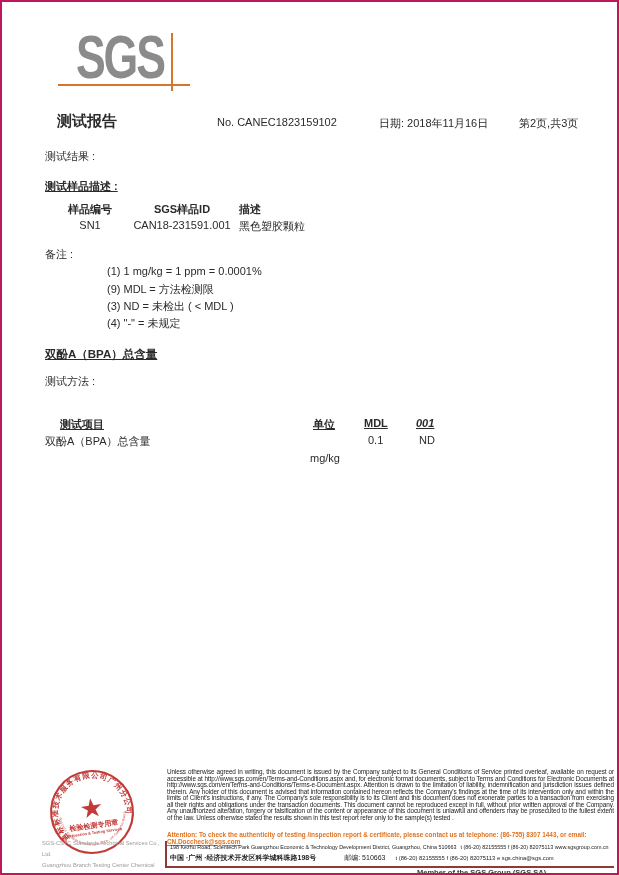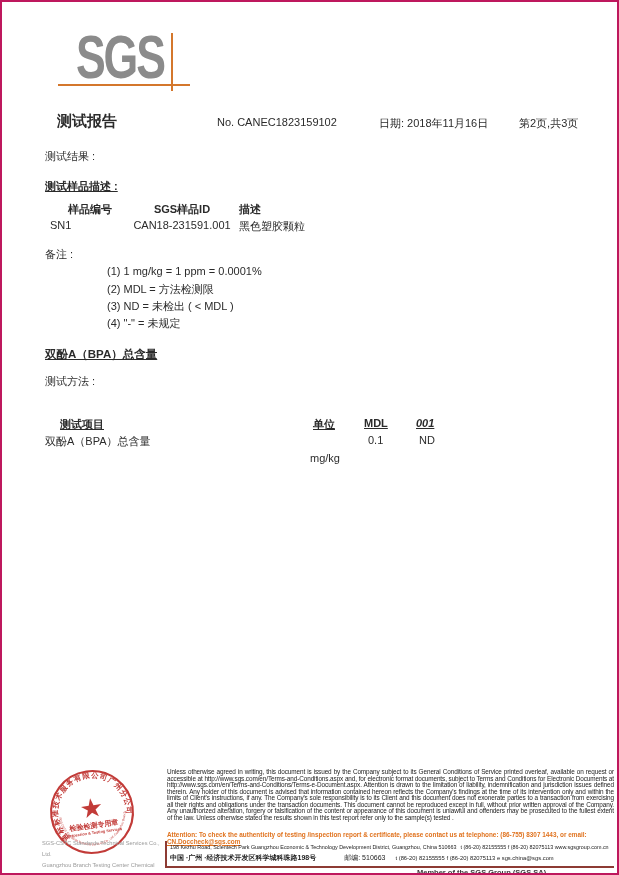--- a/index.html
+++ b/index.html
@@ -31,21 +31,21 @@
   .bold { font-weight:bold; }
   .ul { text-decoration:underline; }
   .it { font-style:italic; }
 
   .lbl-result { left:43px; top:147px; }
   .hd-sample { left:43px; top:177px; }
 
   .st-h1 { left:48px; top:200px; width:80px; text-align:center; }
   .st-h2 { left:130px; top:200px; width:100px; text-align:center; }
   .st-h3 { left:237px; top:200px; }
-  .st-v1 { left:48px; top:217px; width:80px; text-align:left; }
+  .st-v1 { left:48px; top:217px; width:80px; text-align:center; }
   .st-v2 { left:130px; top:217px; width:100px; text-align:center; }
   .st-v3 { left:237px; top:217px; }
 
   .lbl-notes { left:43px; top:245px; }
   .note-line { left:105px; font-size:11px; }
 
   .hd-bpa { left:43px; top:345px; font-size:11.5px; }
   .lbl-method { left:43px; top:372px; }
   .method-text { left:113px; top:372px; width:484px; line-height:17px; }
 
@@ -108,21 +108,21 @@
 
   <div class="abs t11 bold st-h1">样品编号</div>
   <div class="abs t11 bold st-h2">SGS样品ID</div>
   <div class="abs t11 bold st-h3">描述</div>
   <div class="abs t11 st-v1">SN1</div>
   <div class="abs t11 st-v2">CAN18-231591.001</div>
   <div class="abs t11 st-v3">黑色塑胶颗粒</div>
 
   <div class="abs t11 lbl-notes">备注 :</div>
   <div class="abs note-line" style="top:263px;text-align:center;">(1) 1 mg/kg = 1 ppm = 0.0001%</div>
-  <div class="abs note-line" style="top:280px;">(2) MDL = 方法检测限</div>
+  <div class="abs note-line" style="top:280px;">(9) MDL = 方法检测限</div>
   <div class="abs note-line" style="top:297px;">(3) ND = 未检出 ( &lt; MDL )</div>
   <div class="abs note-line" style="top:314px;">(4) "-" = 未规定</div>
 
   <div class="abs bold ul hd-bpa">双酚A（BPA）总含量</div>
   <div class="abs t11 lbl-method">测试方法 :</div>
 
   <div class="abs t11 bold ul rt-h1">测试项目</div>
   <div class="abs t11 bold ul rt-h2">单位</div>
   <div class="abs t11 bold ul rt-h3">MDL</div>
   <div class="abs t11 bold ul it rt-h4">001</div>

